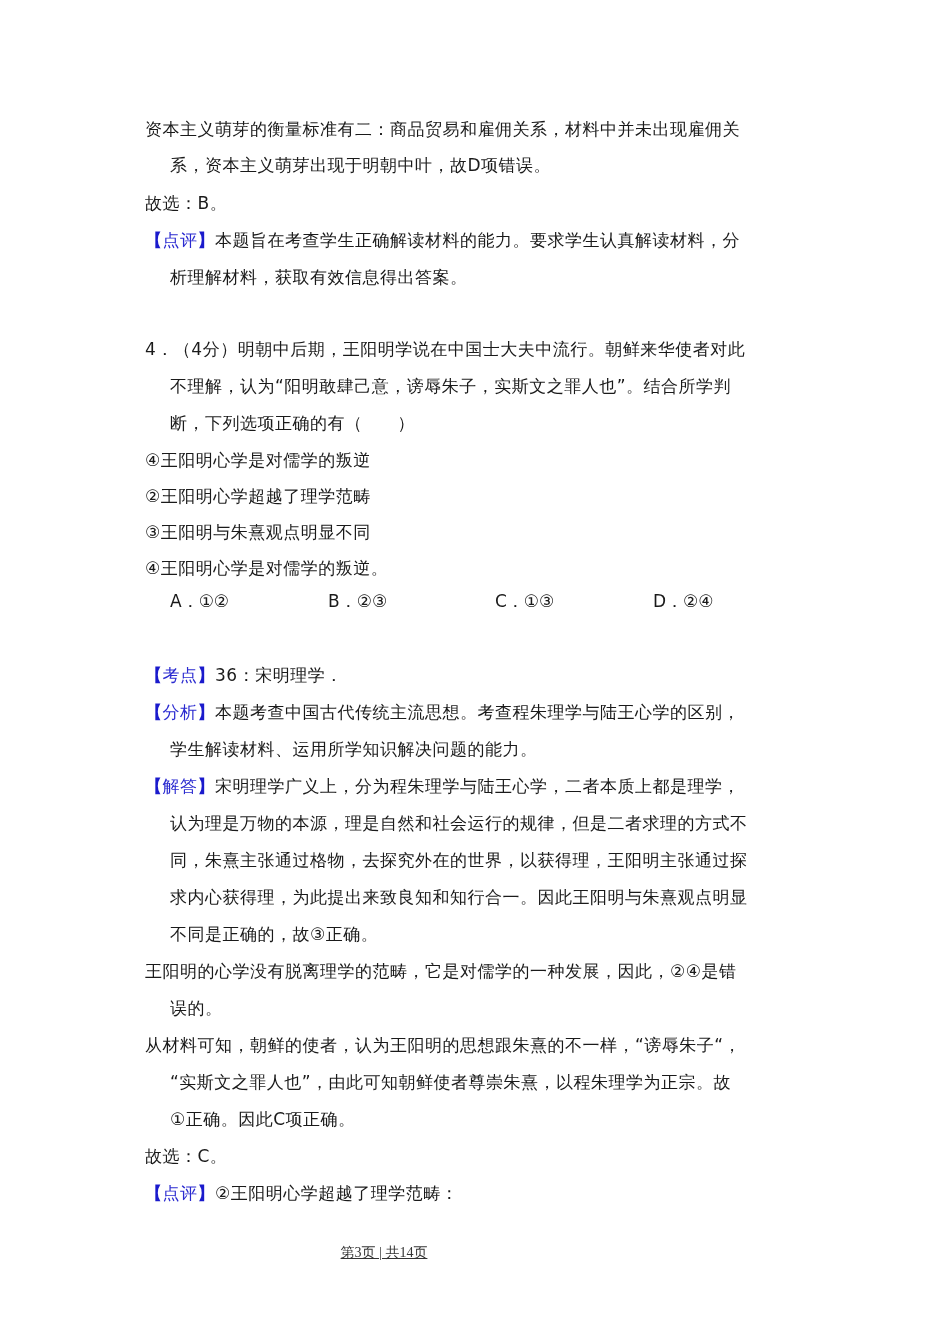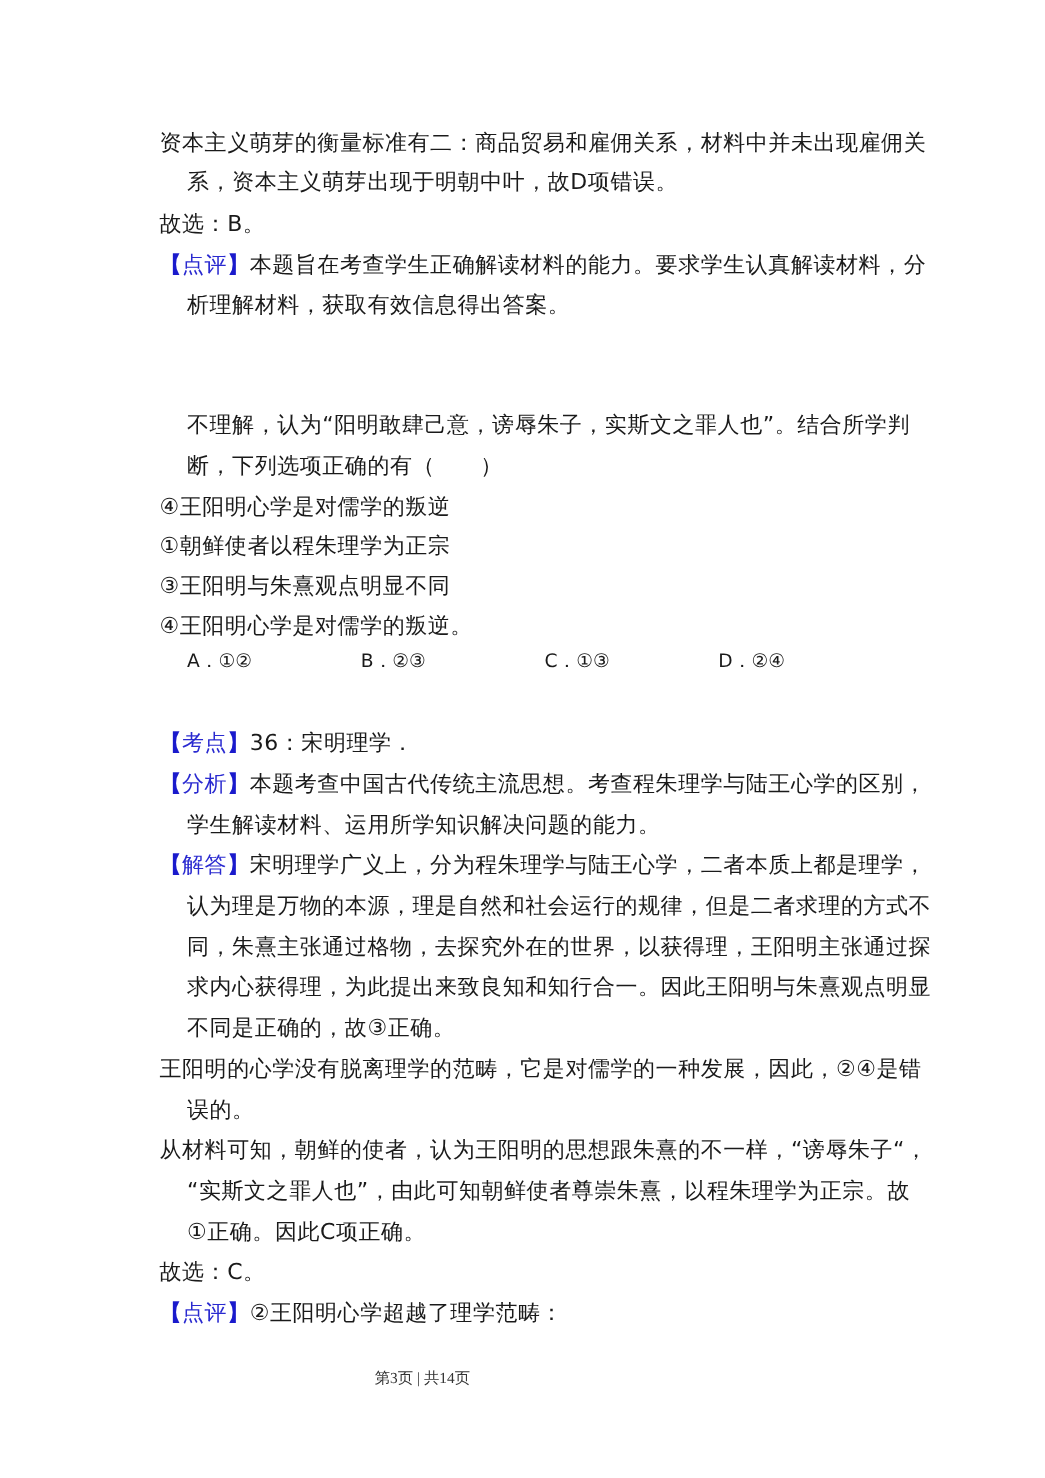--- a/index.html
+++ b/index.html
@@ -3,51 +3,52 @@
   <meta charset="utf-8">
   <style>
     html, body { margin: 0; padding: 0; background: #ffffff; }
     body {
       width: 950px; height: 1344px; position: relative; overflow: hidden;
       font-family: "DejaVu Sans", "Liberation Sans", sans-serif;
       color: #1a1a1a;
     }
     .page { position: absolute; left: 0; top: 0; width: 950px; height: 1344px; }
     .line {
-      position: absolute; left: 145px; font-size: 20px; line-height: 22px;
+      position: absolute; left: 145px; font-size: 17px; line-height: 22px;
       white-space: nowrap; letter-spacing: 0.5px;
     }
     .indent { left: 170px; text-align: center; }
     .tag { color: #2a2ad0; font-family: Liberation Serif, serif; }
     .bracket { color: #1a1acc; font-weight: bold; }
     .opts { position: absolute; top: 590px; left: 170px; width: 580px; font-size: 17px; line-height: 22px; }
     .opt { position: absolute; white-space: nowrap; }
     .footer {
       position: absolute; top: 1244px; left: 0; width: 768px; text-align: center;
-      font-size: 14px; color: #333; font-family: "Liberation Serif", serif;
+      font-size: 14px; color: #333; font-family: "Liberation Serif", serif; text-decoration: underline;
     }
   </style>
 </head>
 <body>
 
 <div class="page">
 
   <div class="line" style="top:118px">资本主义萌芽的衡量标准有二：商品贸易和雇佣关系，材料中并未出现雇佣关</div>
   <div class="line indent" style="top:154px">系，资本主义萌芽出现于明朝中叶，故D项错误。</div>
   <div class="line" style="top:192px">故选：B。</div>
   <div class="line" style="top:229px">
     <span class="bracket">【</span><span class="tag">点评</span><span class="bracket">】</span><span>本题旨在考查学生正确解读材料的能力。要求学生认真解读材料，分</span>
   </div>
   <div class="line indent" style="top:266px">析理解材料，获取有效信息得出答案。</div>
 
+  <div class="line" style="top:338px">4．（4分）明朝中后期，王阳明学说在中国士大夫中流行。朝鲜来华使者对此</div>
   <div class="line indent" style="top:412px">断，下列选项正确的有（　　）</div>
   <div class="line indent" style="top:375px">不理解，认为“阳明敢肆己意，谤辱朱子，实斯文之罪人也”。结合所学判</div>
 
   <div class="line" style="top:449px">④王阳明心学是对儒学的叛逆</div>
-  <div class="line" style="top:485px">①朝鲜使者以程朱理学为正宗</div>
+  <div class="line" style="top:485px">②王阳明心学超越了理学范畴</div>
   <div class="line" style="top:521px">③王阳明与朱熹观点明显不同</div>
   <div class="line" style="top:557px">④王阳明心学是对儒学的叛逆。</div>
 
   <div class="opts">
     <span class="opt" style="left:0px">A．①②</span>
     <span class="opt" style="left:158px">B．②③</span>
     <span class="opt" style="left:325px">C．①③</span>
     <span class="opt" style="left:483px">D．②④</span>
   </div>
 

